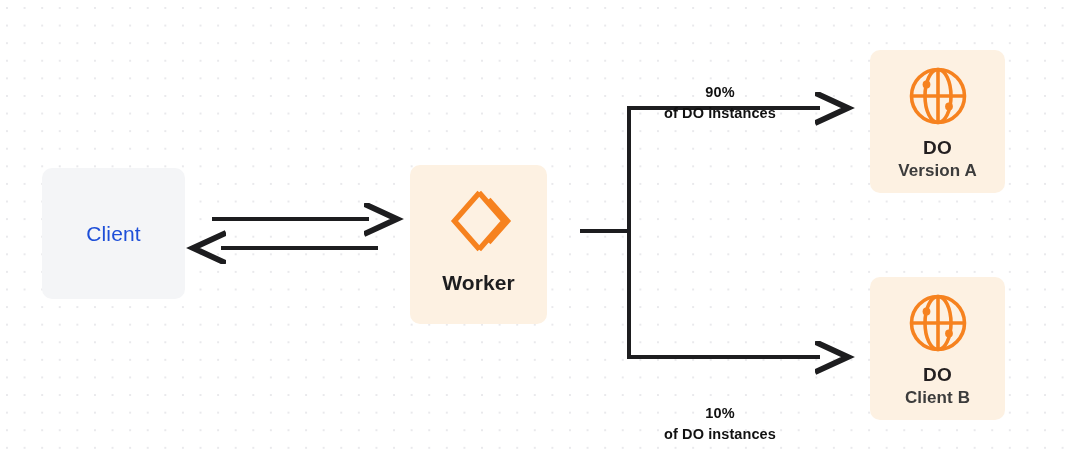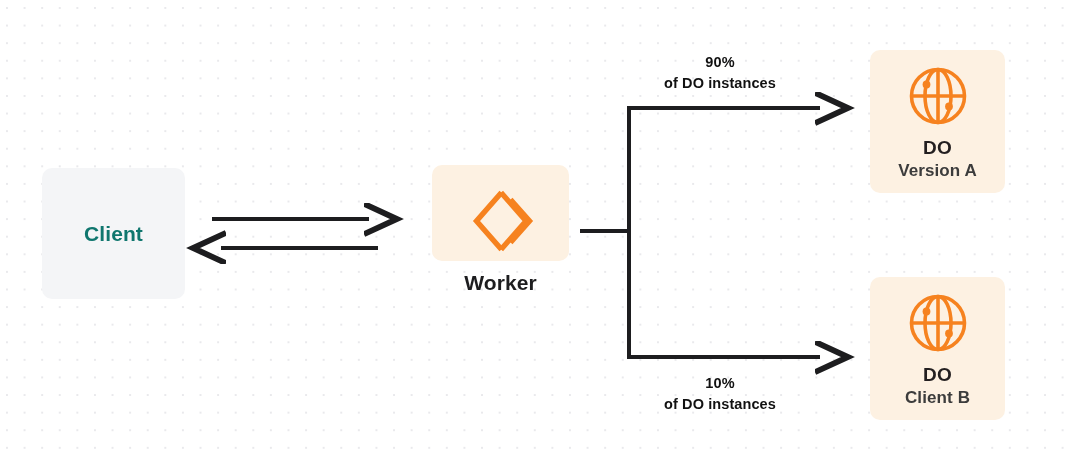--- a/index.html
+++ b/index.html
@@ -32,31 +32,31 @@
 
   .node-client {
     left: 42px;
     top: 168px;
     width: 143px;
     height: 131px;
     background: #f4f5f7;
   }
   .node-client .node-title {
     font-size: 21px;
-    font-weight: bold;
-    color: #0f766e;
+    font-weight: normal;
+    color: #1d4ed8;
     letter-spacing: 0.1px;
     text-align: right;
   }
 
   .node-worker {
-    left: 432px;
+    left: 410px;
     top: 165px;
     width: 137px;
-    height: 96px;
+    height: 159px;
     background: #fdf1e2;
     justify-content: flex-start;
     padding-top: 20px;
   }
   .node-worker .node-title {
     font-size: 21px;
     font-weight: bold;
     color: #1d1d1f;
     margin-top: 14px;
     letter-spacing: 0.1px;
@@ -95,20 +95,21 @@
   
   .edge-label {
     position: absolute;
     text-align: center;
     color: #111111;
     font-size: 14.5px;
     font-weight: bold;
     line-height: 1.45;
     white-space: nowrap;
     letter-spacing: 0.1px;
+    margin-top: 30px;
   }
   .edge-label-top  { left: 610px; top: 52px;  width: 220px; }
   .edge-label-bot  { left: 610px; top: 373px; width: 220px; }
 
   
   #wires {
     position: absolute;
     left: 0;
     top: 0;
     width: 1072px;

